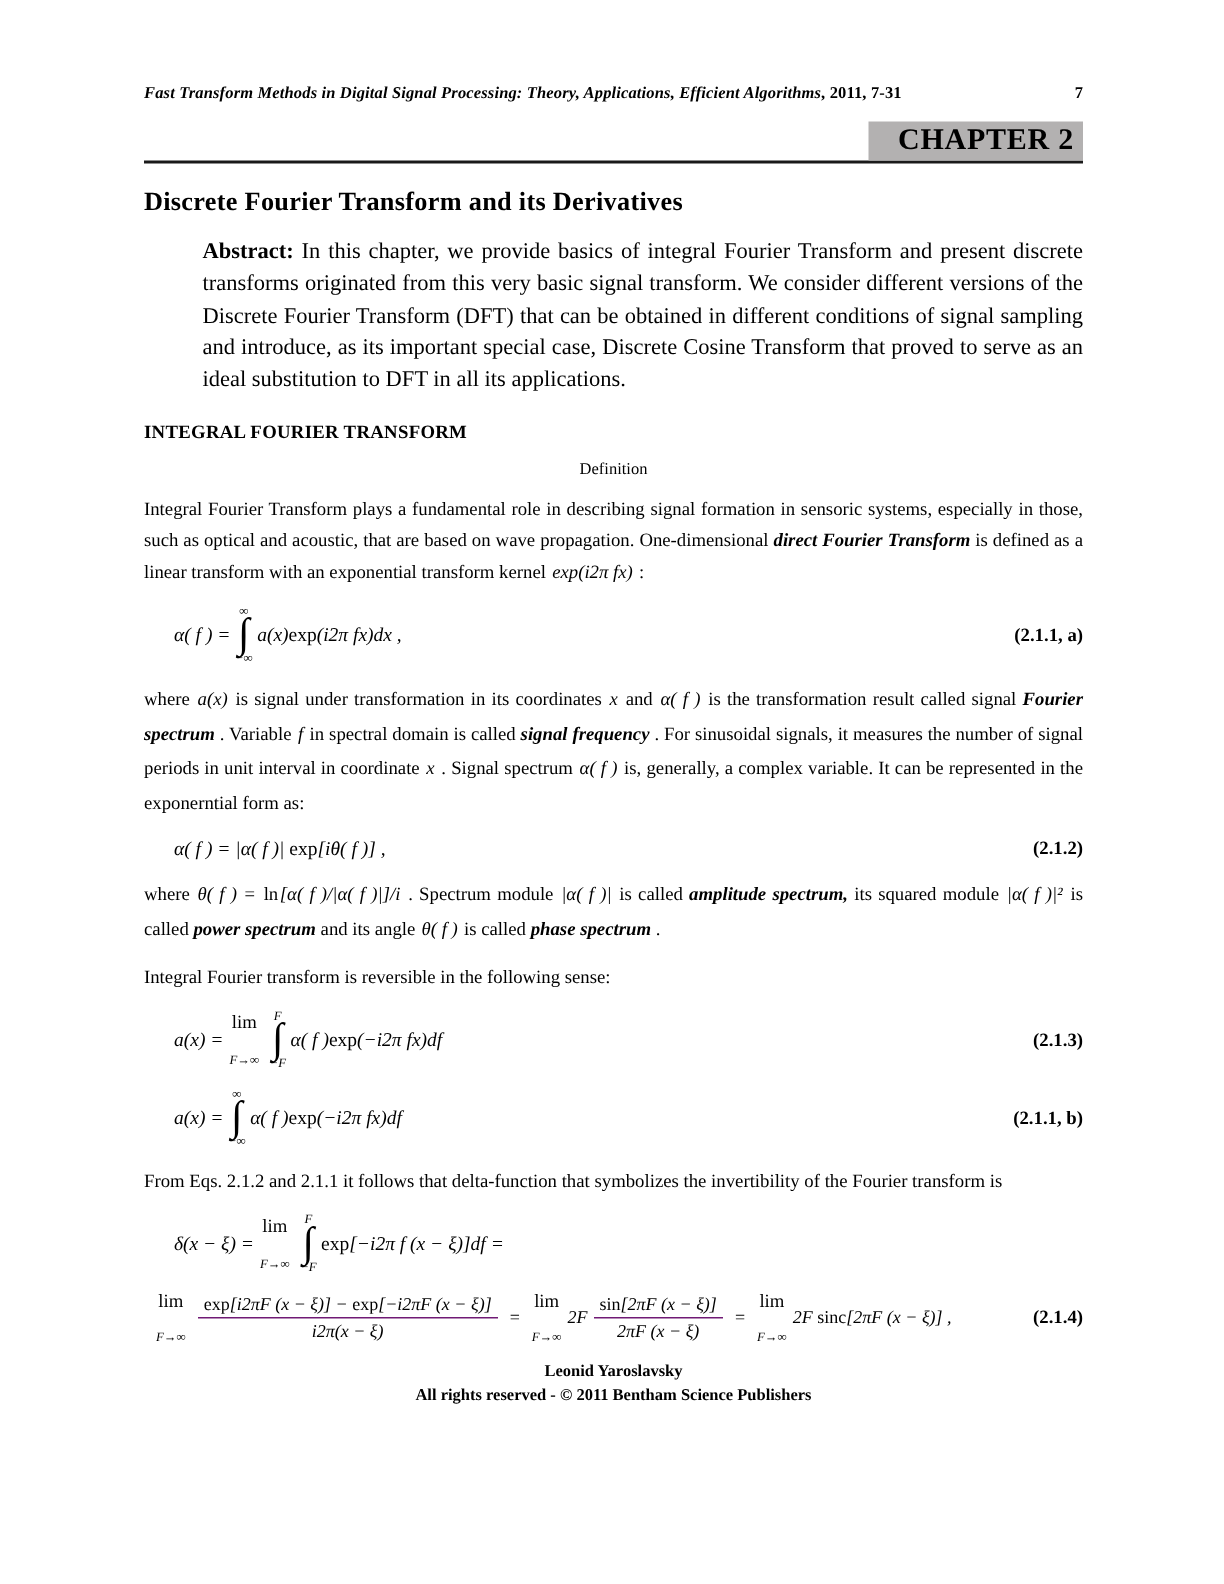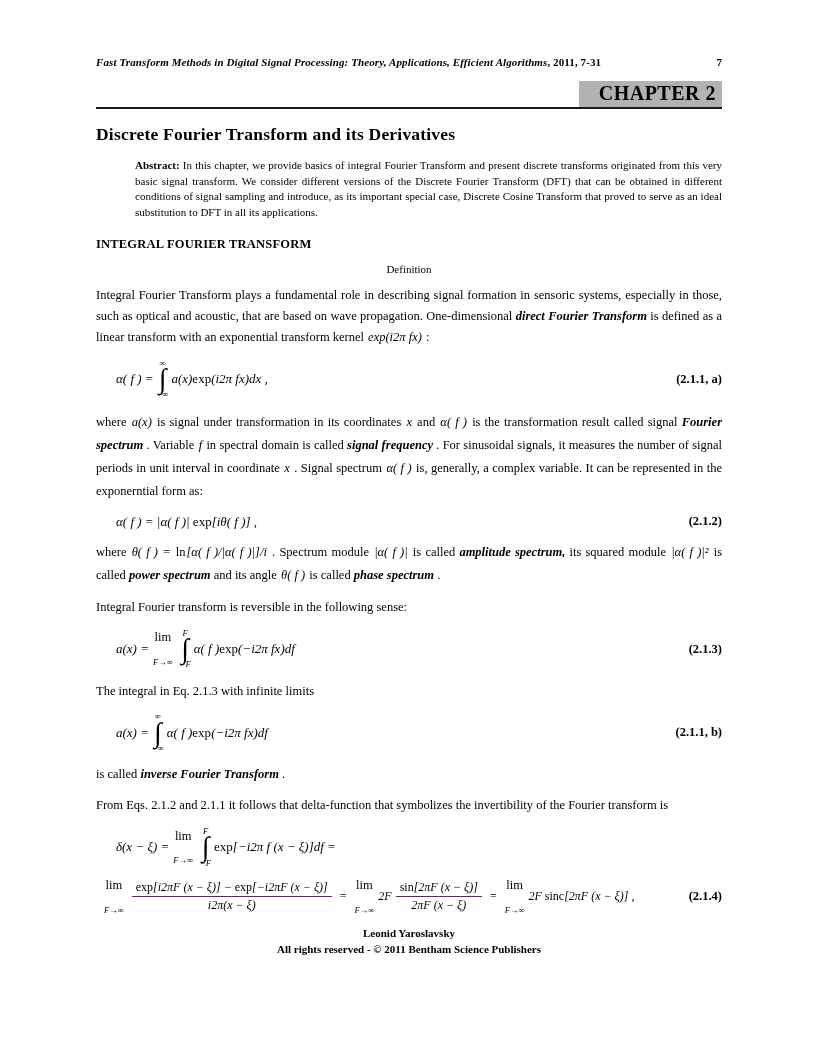--- a/index.html
+++ b/index.html
@@ -27,21 +27,21 @@
   .chapter-badge {
     display:inline-block; background:#b3b1b1; color:#000;
     font-size:20px; font-weight:bold; padding:1px 6px 2px 20px;
     letter-spacing:0.5px; vertical-align:bottom;
   }
 
   
   .doc-title { margin-top:15px; font-size:17.5px; font-weight:bold; letter-spacing:0.2px; }
 
   
-  .abstract { margin-top:13px; margin-left:39px; font-size:11px; line-height:1.42; text-align:justify; }
+  .abstract { margin-top:13px; margin-left:39px; font-size:15px; line-height:1.42; text-align:justify; }
 
   
   .sect-heading { margin-top:17px; font-size:12.5px; font-weight:bold; letter-spacing:0.2px; }
   .sub-heading  { margin-top:11px; font-size:11px; font-weight:normal;text-align:center; }
 
   
   .para { margin-top:10px; font-size:12.5px; line-height:1.66; text-align:justify; }
   .para.mathy { line-height:1.84; }
   .para .r-m { padding:0 1px; }
 
@@ -130,36 +130,34 @@
       <span class="int-wrap">
         <span class="int-limit">F</span>
         <span class="int-sign">∫</span>
         <span class="int-limit">−F</span>
       </span>
       <span class="mtext"><span class="r-m">α( f )</span><span class="r-n">exp</span><span class="r-m">(−i2π fx)df</span></span>
     </div>
     <span class="eq-label">(2.1.3)</span>
   </div>
 
-  <p class="para">The integral in Eq. 2.1.3 with infinite limits</p>
 
   <div class="equation">
     <div class="eq-left">
       <span class="mtext"><span class="r-m">a(x) = </span></span>
       <span class="int-wrap">
         <span class="int-limit">∞</span>
         <span class="int-sign">∫</span>
         <span class="int-limit">−∞</span>
       </span>
       <span class="mtext"><span class="r-m">α( f )</span><span class="r-n">exp</span><span class="r-m">(−i2π fx)df</span></span>
     </div>
     <span class="eq-label">(2.1.1, b)</span>
   </div>
 
-  <p class="para"><span class="r-n">is called </span><span class="r-bi">inverse Fourier Transform</span><span class="r-n"> .</span></p>
 
   <p class="para">From Eqs. 2.1.2 and 2.1.1 it follows that delta-function that symbolizes the invertibility of the Fourier transform is</p>
 
   <div class="equation">
     <div class="eq-left">
       <span class="mtext"><span class="r-m">δ(x − ξ) = </span></span>
       <span class="lim-wrap">
         <span class="lim-top">lim</span>
         <span class="lim-bot">F→∞</span>
       </span>

